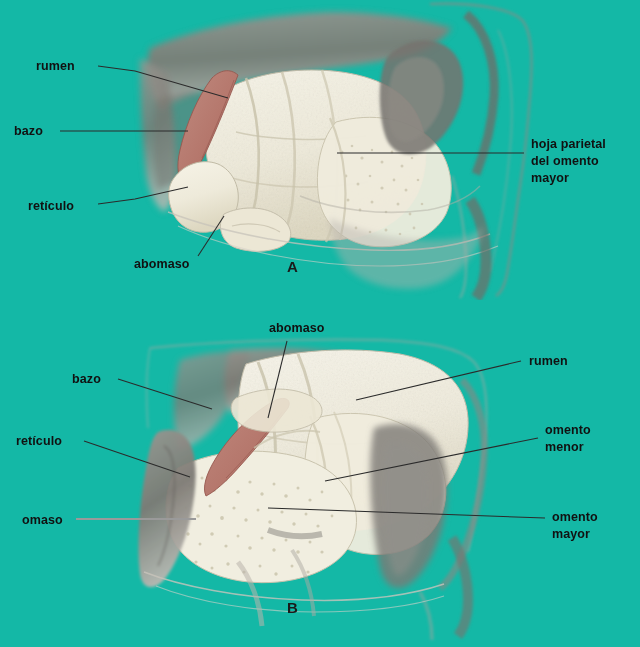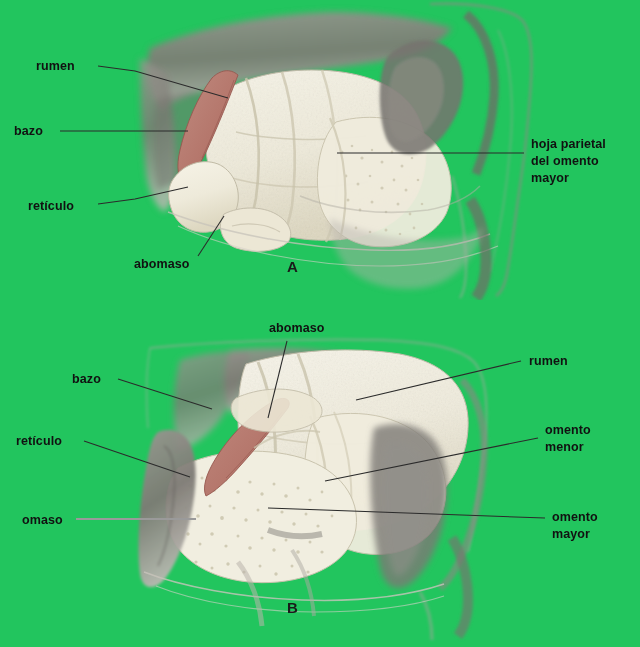--- a/index.html
+++ b/index.html
@@ -12,21 +12,21 @@
     width: 640px;
     height: 647px;
     font-family: "Liberation Sans", sans-serif;
     overflow: hidden;
     position: relative;
   }
   #figure-root {
     position: relative;
     width: 640px;
     height: 647px;
-    background: #22c55e;
+    background: #14b8a6;
   }
   .panel {
     position: absolute;
     left: 0;
     width: 640px;
   }
   #panel-a { top: 0; height: 300px; }
   #panel-b { top: 300px; height: 347px; }
 
   .panel svg {

